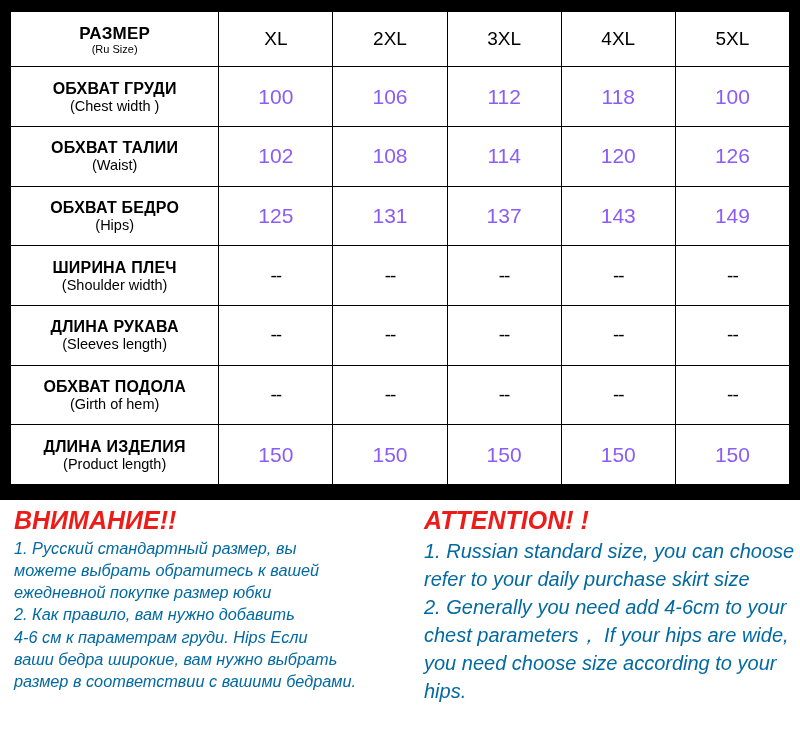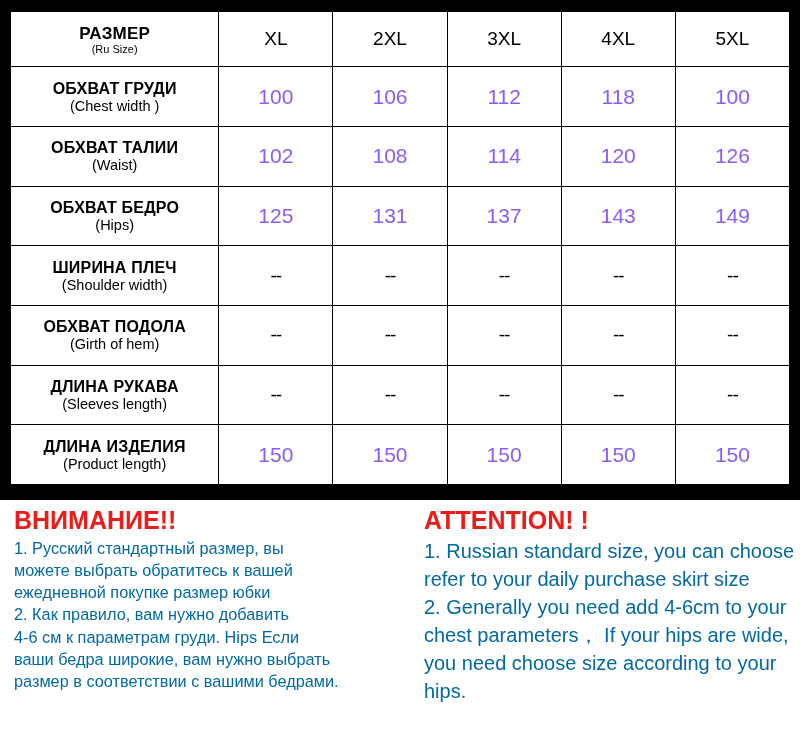--- a/index.html
+++ b/index.html
@@ -92,20 +92,21 @@
   
   .notes {
     position: absolute;
     left: 0;
     top: 500px;
     width: 800px;
     height: 239px;
     background: #ffffff;
     display: flex;
     flex-direction: row;
+    font-style: italic;
   }
   .notes-col {
     box-sizing: border-box;
   }
   .notes-col.ru {
     width: 410px;
     padding: 6px 0 0 14px;
   }
   .notes-col.en {
     width: 390px;
@@ -212,36 +213,36 @@
           <td class="size-dash">--</td>
           <td class="size-dash">--</td>
           <td class="size-dash">--</td>
           <td class="size-dash">--</td>
           <td class="size-dash">--</td>
         </tr>
 
         <tr>
           <td>
             <div class="row-label">
+              <span class="lbl-ru">ДЛИНА РУКАВА</span>
+              <span class="lbl-en">(Sleeves length)</span>
+            </div>
+          </td>
+          <td class="size-dash">--</td>
+          <td class="size-dash">--</td>
+          <td class="size-dash">--</td>
+          <td class="size-dash">--</td>
+          <td class="size-dash">--</td>
+        </tr>
+
+        <tr>
+          <td>
+            <div class="row-label">
               <span class="lbl-ru">ОБХВАТ ПОДОЛА</span>
               <span class="lbl-en">(Girth of hem)</span>
-            </div>
-          </td>
-          <td class="size-dash">--</td>
-          <td class="size-dash">--</td>
-          <td class="size-dash">--</td>
-          <td class="size-dash">--</td>
-          <td class="size-dash">--</td>
-        </tr>
-
-        <tr>
-          <td>
-            <div class="row-label">
-              <span class="lbl-ru">ДЛИНА РУКАВА</span>
-              <span class="lbl-en">(Sleeves length)</span>
             </div>
           </td>
           <td class="size-dash">--</td>
           <td class="size-dash">--</td>
           <td class="size-dash">--</td>
           <td class="size-dash">--</td>
           <td class="size-dash">--</td>
         </tr>
 
         <tr>

